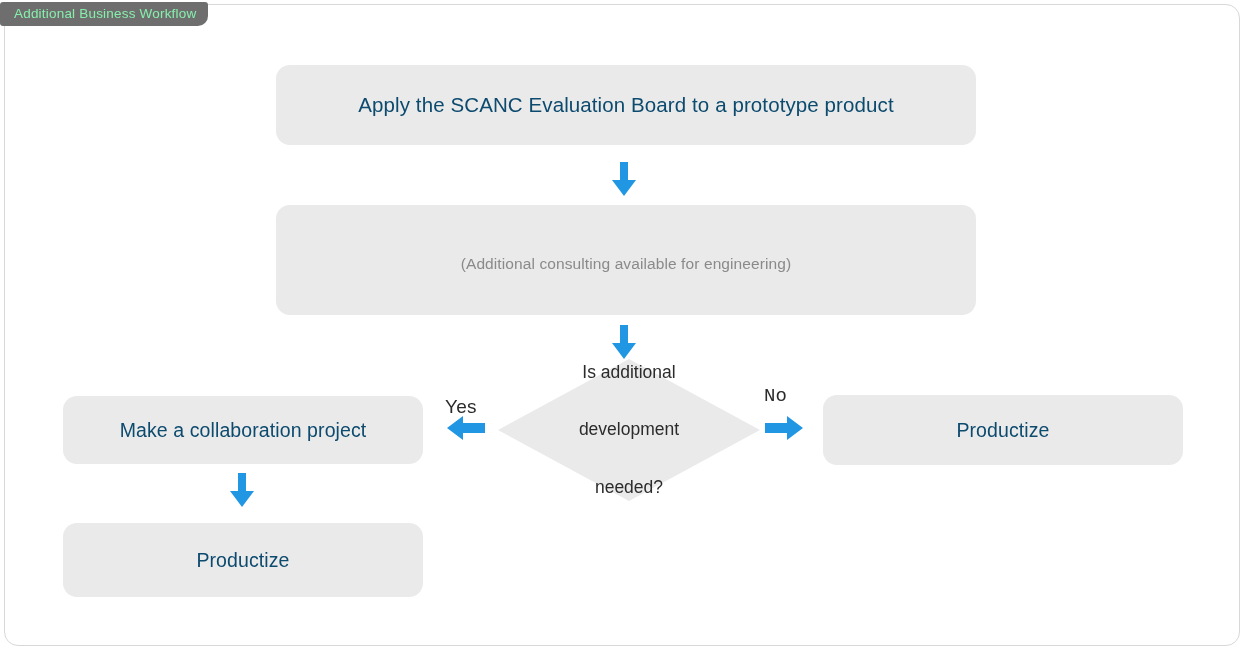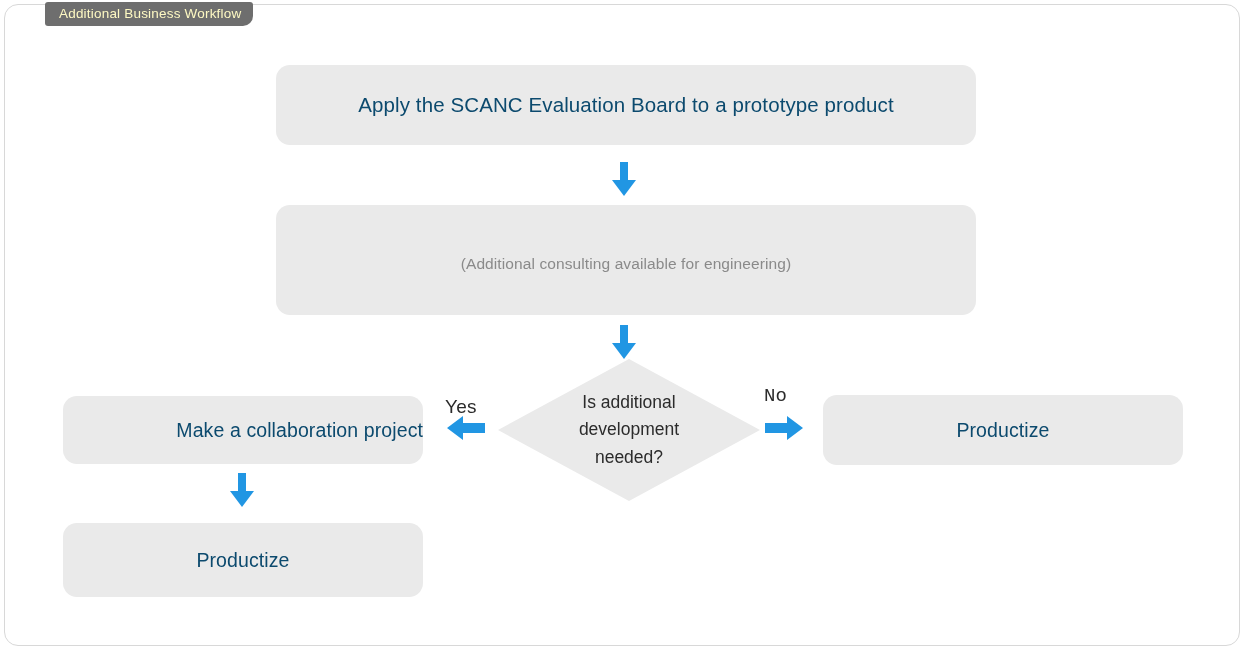--- a/index.html
+++ b/index.html
@@ -34,28 +34,27 @@
   }
 
   
   .title-tab {
     position: absolute;
     left: 0px;
     top: 2px;
     height: 24px;
     padding: 0 12px 0 14px;
     background: #6e6e6e;
-    color: #fef9c3;
+    color: #86efac;
     font-size: 13.5px;
     line-height: 24px;
     letter-spacing: 0.2px;
     border-radius: 3px 3px 10px 3px;
     white-space: nowrap;
     z-index: 5;
-    margin-left: 45px;
   }
 
   
   .node {
     position: absolute;
     box-sizing: border-box;
     background: #eaeaea;
     border-radius: 14px;
     display: flex;
     flex-direction: column;
@@ -73,21 +72,21 @@
   .node .sub-line {
     font-size: 15.5px;
     line-height: 1.4;
     color: #8a8a8a;
     margin-top: 7px;
     letter-spacing: 0.1px;
   }
 
   #node-apply      { left: 276px; top: 65px;  width: 700px; height: 80px; }
   #node-verify     { left: 276px; top: 205px; width: 700px; height: 110px; }
-  #node-collab     { left: 63px;  top: 396px; width: 360px; height: 68px; align-items: flex-end; }
+  #node-collab     { left: 63px;  top: 396px; width: 360px; height: 68px; }
   #node-productize-left  { left: 63px;  top: 523px; width: 360px; height: 74px; }
   #node-productize-right { left: 823px; top: 395px; width: 360px; height: 70px; }
 
   #node-collab .main-line { font-size: 19.5px; line-height: 1.45; }
   #node-productize-left .main-line,
   #node-productize-right .main-line { font-size: 19.5px; }
 
   
   .diamond-wrap {
     position: absolute;
@@ -101,21 +100,21 @@
     inset: 0;
     background: #eaeaea;
     clip-path: polygon(50% 0%, 100% 50%, 50% 100%, 0% 50%);
   }
   .diamond-label {
     position: absolute;
     inset: 0;
     display: flex;
     flex-direction: column;
     align-items: center;
-    justify-content: center;
+    justify-content: space-between;
     text-align: center;
     font-size: 17.5px;
     line-height: 1.55;
     color: #2b2b2b;
   }
 
   
   .arrow {
     position: absolute;
   }

